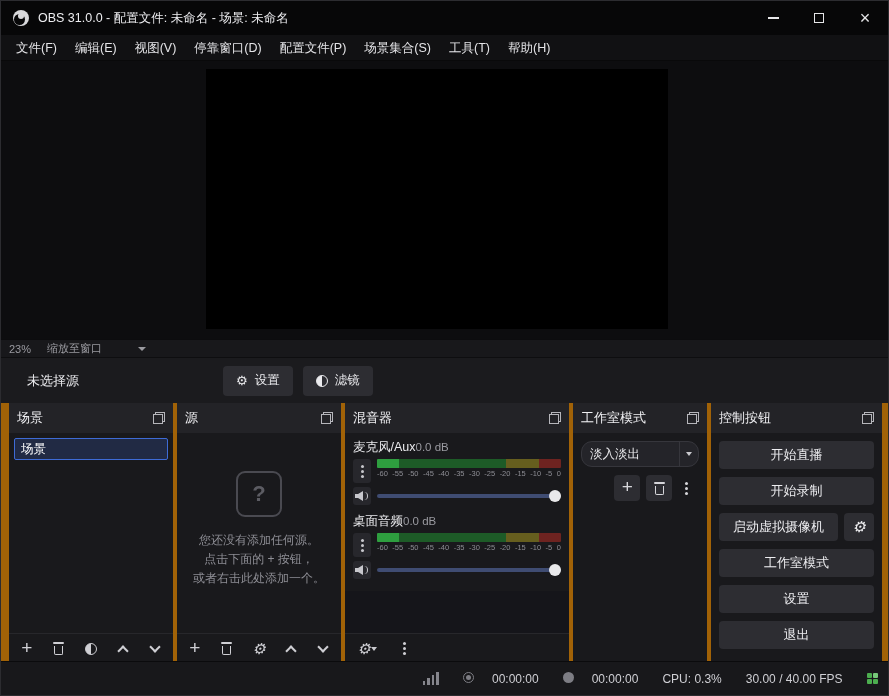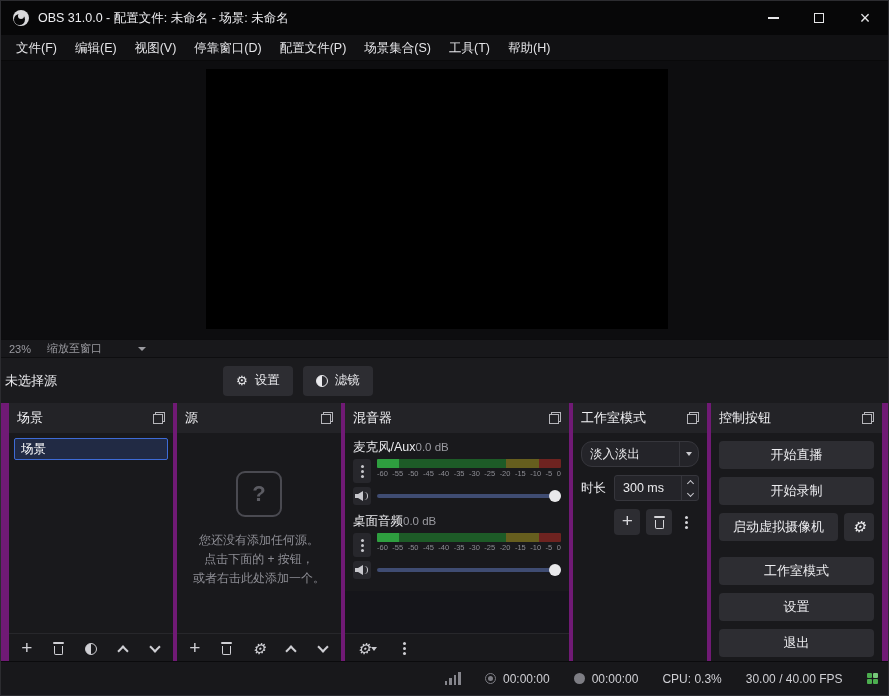--- a/index.html
+++ b/index.html
@@ -26,26 +26,26 @@
   
   .preview-area{position:absolute;top:60px;left:0;right:0;height:278px;background:#0d0d0f}
   .canvas{position:absolute;left:205px;top:8px;width:462px;height:260px;background:#000}
 
   .zoom-row{position:absolute;top:338px;left:0;right:0;height:18px;background:#18181b;display:flex;align-items:center;padding-left:8px;font-size:11px;color:#9a9aa0;border-top:1px solid #0c0c0e}
   .zoom-fit{margin-left:16px;display:flex;align-items:center}
   .caret-down{width:0;height:0;border-left:4px solid transparent;border-right:4px solid transparent;border-top:4.5px solid #9a9aa0;margin-left:36px}
 
   
   .context-bar{position:absolute;top:356px;left:0;right:0;height:46px;background:#1b1b1e;border-top:1px solid #0e0e10;display:flex;align-items:center}
-  .no-source{margin-left:4px;font-size:13px;color:#ececef}
+  .no-source{margin-left:26px;font-size:13px;color:#ececef}
   .ctx-buttons{position:absolute;left:222px;display:flex;gap:10px}
   .btn{display:flex;align-items:center;justify-content:center;gap:7px;background:#2d2d32;border:none;border-radius:4px;color:#eaeaed;font-size:12.5px;height:30px;padding:0 13px;font-family:inherit}
 
   
-  .dock-area{position:absolute;top:402px;left:0;right:0;height:260px;background:#701a75}
+  .dock-area{position:absolute;top:402px;left:0;right:0;height:260px;background:#a16207}
   .dock{position:absolute;top:0;height:260px;background:#19191c;display:flex;flex-direction:column}
   .dock-head{height:30px;background:#232327;display:flex;align-items:center;justify-content:space-between;padding:0 8px;flex:none}
   .dock-title{font-size:13px;color:#f0f0f3}
   .float-icon{position:relative;width:12px;height:12px}
   .float-icon::before{content:"";position:absolute;right:0;top:0;width:8px;height:8px;border:1.2px solid #b6b6bb}
   .float-icon::after{content:"";position:absolute;left:0;bottom:0;width:8px;height:8px;border:1.2px solid #b6b6bb;background:#232327}
   .dock-body{position:relative;flex:1;overflow:hidden}
   .dock-foot{height:30px;border-top:1px solid #27272b;display:flex;align-items:center;gap:15px;padding:0 9px;flex:none}
   .tbtn{width:18px;height:18px;display:flex;align-items:center;justify-content:center;background:transparent;border:none;color:#cfcfd4;padding:0}
 
@@ -106,26 +106,26 @@
   .spin-arrows{width:17px;border-left:1px solid #36363c;display:flex;flex-direction:column}
   .spin-btn{flex:1;display:flex;align-items:center;justify-content:center;background:transparent;border:none;color:#c7c7cc;padding:0}
   .trans-btn-row{display:flex;gap:6px;margin-top:8px;margin-left:33px}
   .trans-btn{width:26px;height:26px;background:#2d2d32;border:none;border-radius:4px;color:#d6d6da;display:flex;align-items:center;justify-content:center;padding:0}
   .trans-btn.plain{background:transparent;width:16px}
 
   
   .controls-body{padding:8px}
   .ctl-btn{display:flex;align-items:center;justify-content:center;width:100%;height:28px;margin-bottom:8px;background:#2d2d32;border:none;border-radius:4px;color:#ededf0;font-size:13px;font-family:inherit}
   .vc-row{display:flex;gap:6px;margin-bottom:8px}
-  .vc-row .ctl-btn{flex:1;margin-bottom:8px;padding:0 4px}
+  .vc-row .ctl-btn{flex:1;margin-bottom:0;padding:0 4px}
   .vc-gear{width:30px;height:28px;flex:none;background:#2d2d32;border:none;border-radius:4px;color:#ededf0;display:flex;align-items:center;justify-content:center}
 
   
   .statusbar{position:absolute;bottom:0;left:0;right:0;height:34px;background:#18181b;border-top:1px solid #0b0b0d;display:flex;align-items:center;justify-content:flex-end;gap:24px;padding-right:10px;font-size:12px;color:#cfcfd4}
-  .stat-group{display:flex;align-items:center;gap:7px}
+  .stat-group{display:flex;gap:18px}
   .icon-signal{display:flex;align-items:flex-end;gap:2px;height:13px}
   .icon-signal span{width:2.5px;background:#85858c;display:block}
   .icon-signal span:nth-child(1){height:4px}
   .icon-signal span:nth-child(2){height:7px}
   .icon-signal span:nth-child(3){height:10px}
   .icon-signal span:nth-child(4){height:13px}
   .icon-stream{width:11px;height:11px;border:1.5px solid #7d7d84;border-radius:50%;position:relative}
   .icon-stream::after{content:"";position:absolute;inset:2px;background:#7d7d84;border-radius:50%}
   .icon-record{width:11px;height:11px;background:#7d7d84;border-radius:50%}
   .icon-kbps{display:grid;grid-template-columns:5px 5px;grid-template-rows:5px 5px;gap:1.5px}
@@ -356,34 +356,20 @@
         <span class="dock-title">工作室模式</span>
         <span class="float-icon"></span>
       </header>
       <div class="dock-body trans-body">
         <div class="combo">
           <span class="combo-text">淡入淡出</span>
           <span class="combo-arrow">
               <i class="caret-xs"></i>
             </span>
         </div>
-        <div class="trans-row">
-          <span class="trans-label">时长</span>
-          <div class="spin">
-            <span class="spin-value">300 ms</span>
-            <span class="spin-arrows">
-              <button class="spin-btn">
-                  <i class="sp-up"></i>
-                </button>
-              <button class="spin-btn">
-                  <i class="sp-down"></i>
-                </button>
-            </span>
-          </div>
-        </div>
         <div class="trans-btn-row">
           <button class="trans-btn">
               <i class="icon-plus"></i>
             </button>
           <button class="trans-btn">
               <i class="icon-trash"></i>
             </button>
           <button class="trans-btn plain">
               <i class="icon-dots"></i>
             </button>

